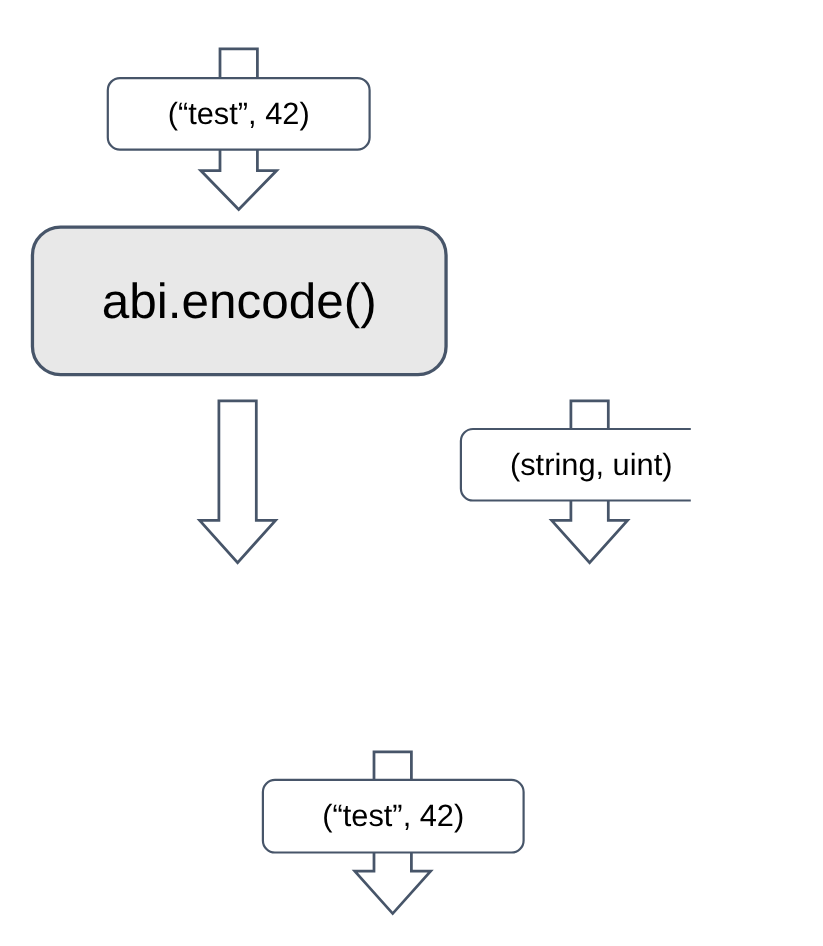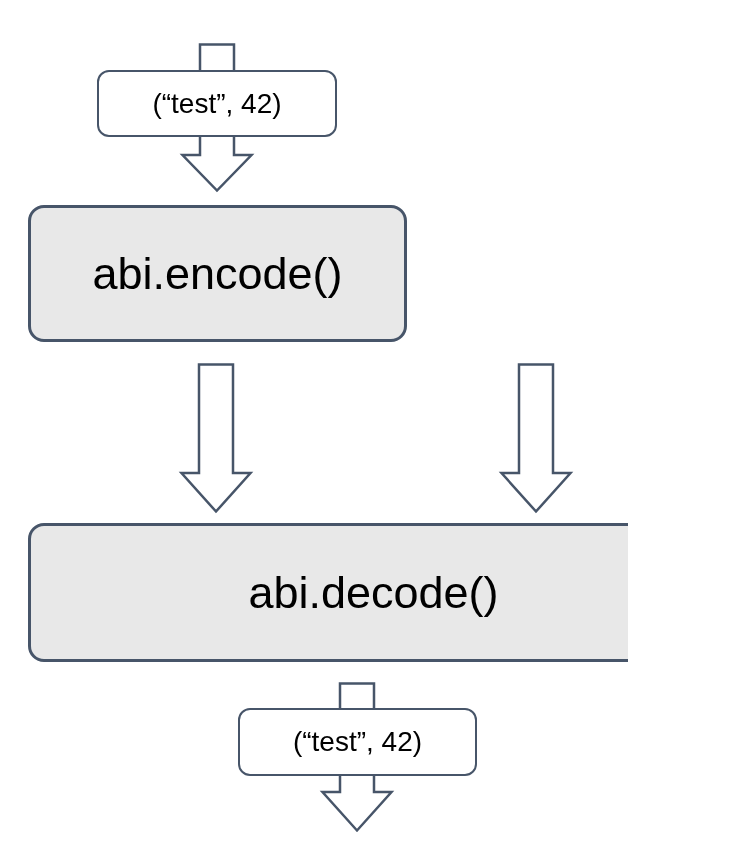--- a/index.html
+++ b/index.html
@@ -38,21 +38,21 @@
     font-size: 28px;
     color: #000000;
     box-sizing: border-box;
     white-space: nowrap;
   }
   .fn-box {
     position: absolute;
     z-index: 2;
     background: #e8e8e8;
     border: 3px solid #475569;
-    border-radius: 16px;
+    border-radius: 27px;
     display: flex;
     align-items: center;
     justify-content: center;
     font-size: 45px;
     color: #000000;
     box-sizing: border-box;
     white-space: nowrap;
   }
   
   #arrow-1 { left: 179px; top: 43px;  width: 76px; height: 149px; }
@@ -90,22 +90,22 @@
 
   <div id="label-input" class="label-box">
     <span>(“test”, 42)</span>
   </div>
 
   <div id="box-encode" class="fn-box">
     <span>abi.encode()</span>
   </div>
 
 
+  <div id="label-types" class="label-box">
+    <span>(string, uint)</span>
+  </div>
 
-  <div id="box-decode" class="fn-box">
-    <span>abi.decode()</span>
-  </div>
 
   <div id="label-output" class="label-box">
     <span>(“test”, 42)</span>
   </div>
 
 </div>
 
 </body></html>

